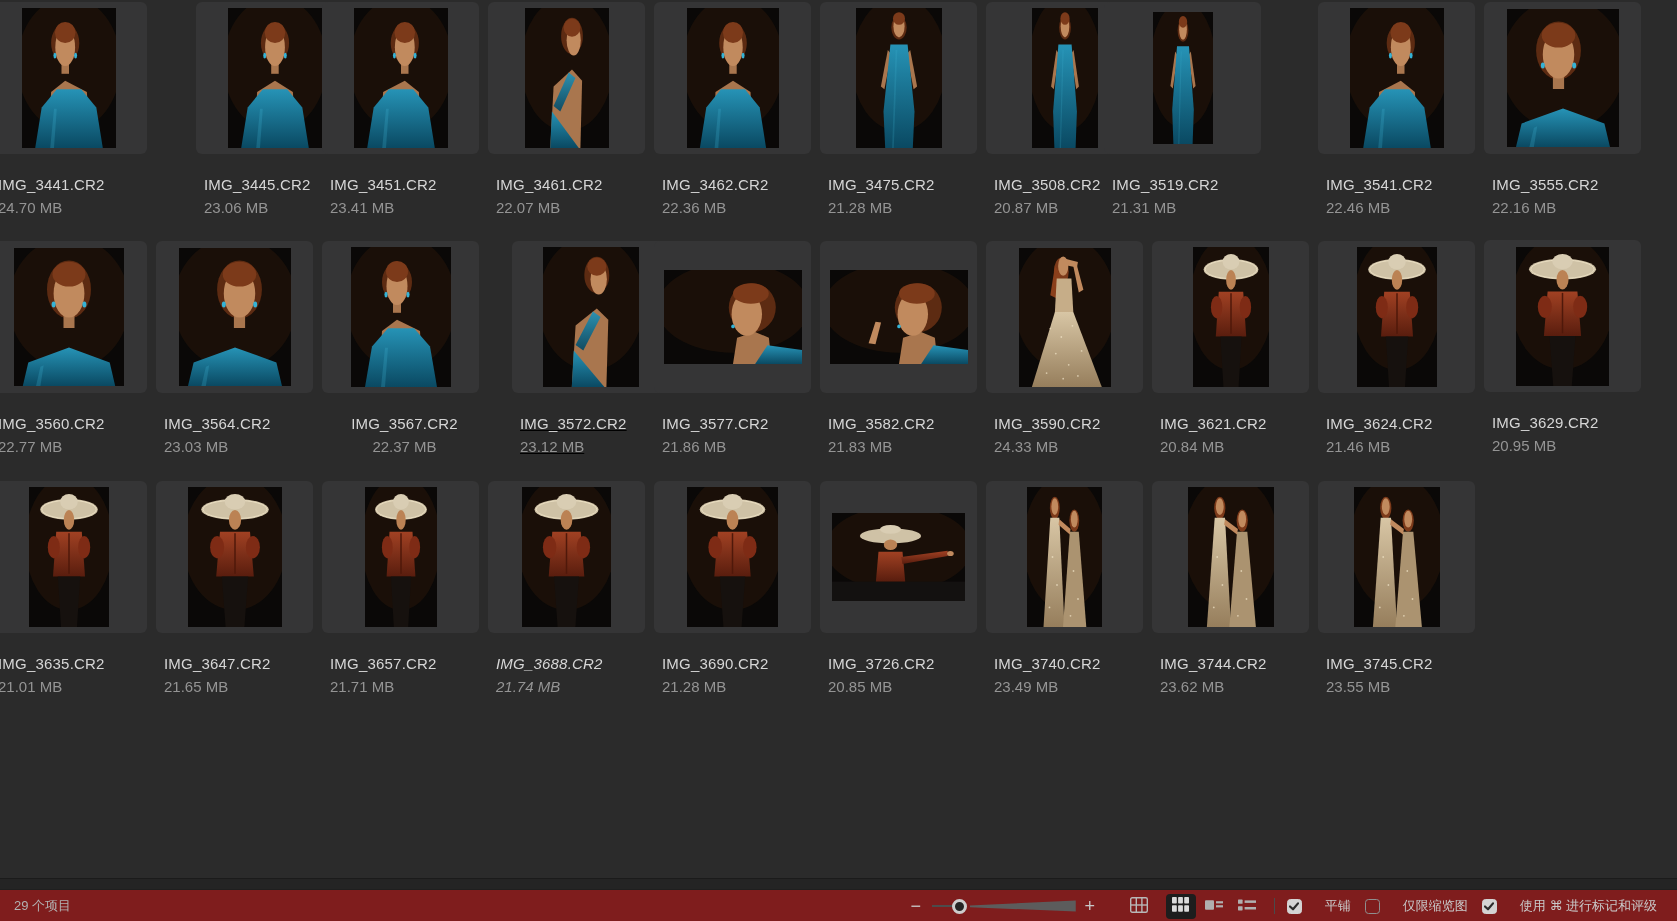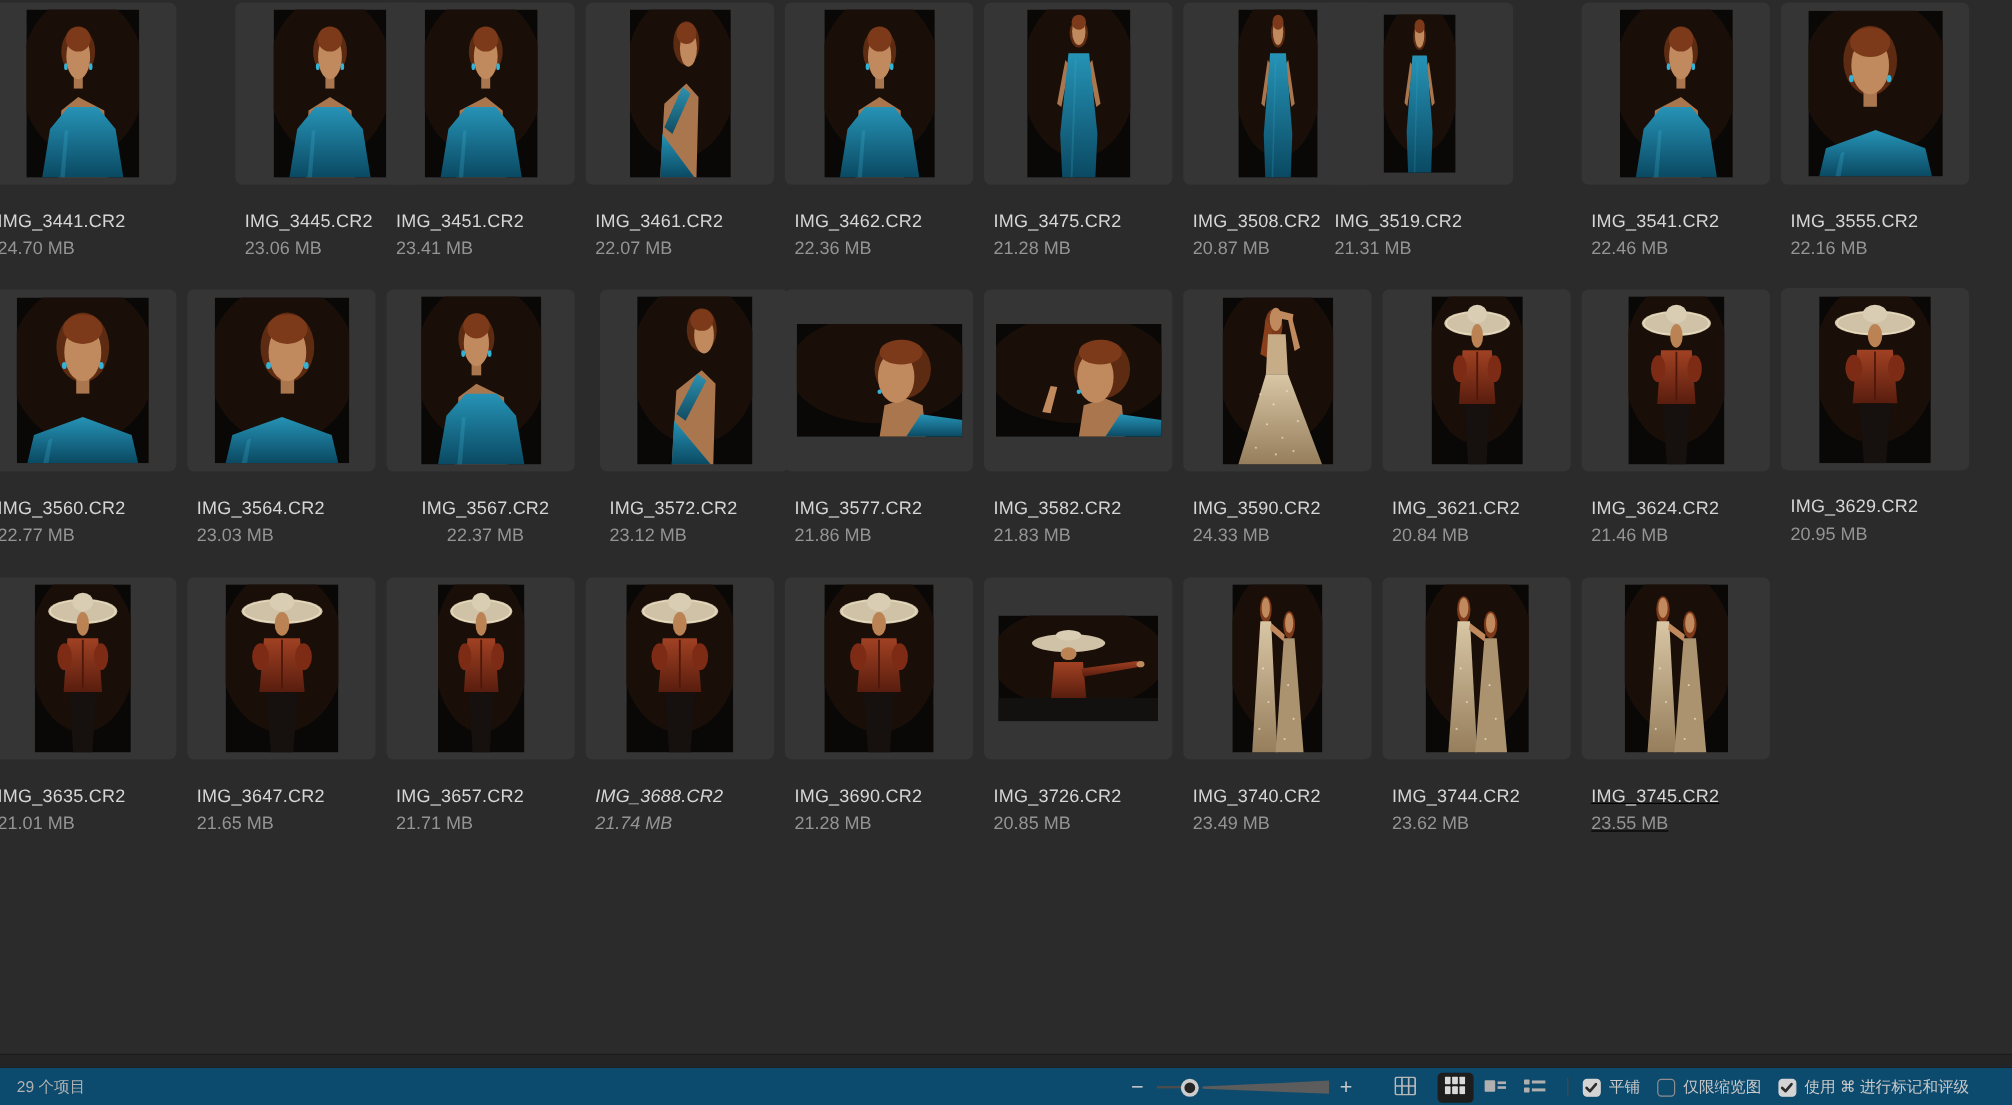--- a/index.html
+++ b/index.html
@@ -6,36 +6,36 @@
     background:#2b2b2b;font-family:"Liberation Sans","DejaVu Sans",sans-serif;}
   .gridwrap{position:relative;height:878px;overflow:hidden;background:#2b2b2b;}
   .cell{position:absolute;width:157px;}
   .tile{height:152px;background:#353536;border-radius:6px;display:flex;
     align-items:center;justify-content:center;overflow:hidden;}
   .photo{display:block;line-height:0;}
   .photo svg{display:block;}
   .fname{margin:22px 0 0 8px;font-size:15px;letter-spacing:.2px;color:#d6d6d6;white-space:nowrap;}
   .fsize{margin:6px 0 0 8px;font-size:15px;color:#949494;white-space:nowrap;}
   .scroll-strip{height:10px;background:#242424;border-top:1px solid #1b1b1b;}
-  .statusbar{height:32px;background:#0c4a6e;border-top:1px solid #1f1f1f;display:flex;
-    align-items:center;padding:0 36px 0 14px;font-size:13px;color:#b2b2b2;}
+  .statusbar{height:32px;background:#7f1d1d;border-top:1px solid #1f1f1f;display:flex;
+    align-items:center;padding:0 20px 0 14px;font-size:13px;color:#b2b2b2;}
   .controls{margin-left:auto;display:flex;align-items:center;}
   .zbtn{color:#c8c8c8;font-size:18px;line-height:1;width:16px;text-align:center;cursor:default;}
   .slider{position:relative;width:146px;height:16px;margin:0 6px;}
   .track-line{position:absolute;left:2px;top:7px;width:28px;height:2px;background:#4c4c4c;}
   .wedge{position:absolute;left:40px;right:0;top:2px;bottom:2px;background:#5c5c5c;
     clip-path:polygon(0 46%,100% 4%,100% 96%,0 60%);}
   .knob{position:absolute;left:22px;top:1px;width:9px;height:9px;border:3px solid #cdcdcd;
     border-radius:50%;background:#242424;z-index:2;}
   .gap1{width:26px;}
   .icon-btn{display:flex;align-items:center;justify-content:center;width:30px;height:25px;border-radius:4px;}
   .icon-btn.active{background:#1d1d1d;}
   .viewgroup{display:flex;align-items:center;gap:3px;margin-left:12px;}
   .vsep{width:1px;height:16px;background:#4a4a4a;margin:0 12px;}
-  .cb{display:flex;align-items:center;gap:7px;margin-left:14px;color:#c9c9c9;white-space:nowrap;}
+  .cb{display:flex;align-items:center;gap:23px;margin-left:14px;color:#c9c9c9;white-space:nowrap;}
   .cb:first-of-type{margin-left:0;}
   .box{width:15px;height:15px;border-radius:3.5px;border:1.5px solid #8f8f8f;box-sizing:border-box;
     display:flex;align-items:center;justify-content:center;background:transparent;}
   .box.checked{background:#d4d4d4;border-color:#d4d4d4;}
 </style>
 </head>
 <body>
 
 <div class="gridwrap">
     <div class="cell" style="left: -10px; top: 2px;">
@@ -474,21 +474,21 @@
             <ellipse cx="46" cy="39.2" rx="10.5" ry="18.9" fill="#c18a5e"></ellipse>
             <ellipse cx="46" cy="24.5" rx="11" ry="10.5" fill="#7c3a1a"></ellipse>
             <ellipse cx="35" cy="47.6" rx="1.6" ry="2.8" fill="#35b3d6"></ellipse>
             <ellipse cx="57" cy="47.6" rx="1.6" ry="2.8" fill="#35b3d6"></ellipse>
           </svg>
         </div>
     </div>
     <div class="fname">IMG_3567.CR2</div>
     <div class="fsize">22.37 MB</div>
   </div>
-    <div class="cell" style="left: 500px; top: 241px;">
+    <div class="cell" style="left: 512px; top: 241px; text-decoration: underline;">
     <div class="tile">
       <div class="photo">
           <svg xmlns="http://www.w3.org/2000/svg" width="96" height="140" viewBox="0 0 96 140">
             <defs>
               <linearGradient id="ph14t" x1="0" y1="0" x2="0" y2="1">
                 <stop offset="0" stop-color="#2693b6"></stop>
                 <stop offset="1" stop-color="#0a4962"></stop>
               </linearGradient>
               <linearGradient id="ph14g" x1="0" y1="0" x2="0" y2="1">
                 <stop offset="0" stop-color="#d8c6a5"></stop>
@@ -1004,21 +1004,21 @@
             <circle cx="25.8" cy="120.4" r="0.9" fill="#f1e4c7" opacity="0.7"></circle>
             <circle cx="53.3" cy="84" r="0.9" fill="#f1e4c7" opacity="0.7"></circle>
             <circle cx="58.5" cy="112" r="0.9" fill="#f1e4c7" opacity="0.7"></circle>
             <circle cx="49.9" cy="128.8" r="0.9" fill="#f1e4c7" opacity="0.7"></circle>
           </svg>
         </div>
     </div>
     <div class="fname">IMG_3744.CR2</div>
     <div class="fsize">23.62 MB</div>
   </div>
-    <div class="cell" style="left: 1318px; top: 481px; text-decoration: underline;">
+    <div class="cell" style="left: 1318px; top: 481px;">
     <div class="tile">
       <div class="photo">
           <svg xmlns="http://www.w3.org/2000/svg" width="86" height="140" viewBox="0 0 86 140">
             <defs>
               <linearGradient id="ph29t" x1="0" y1="0" x2="0" y2="1">
                 <stop offset="0" stop-color="#2693b6"></stop>
                 <stop offset="1" stop-color="#0a4962"></stop>
               </linearGradient>
               <linearGradient id="ph29g" x1="0" y1="0" x2="0" y2="1">
                 <stop offset="0" stop-color="#d8c6a5"></stop>

